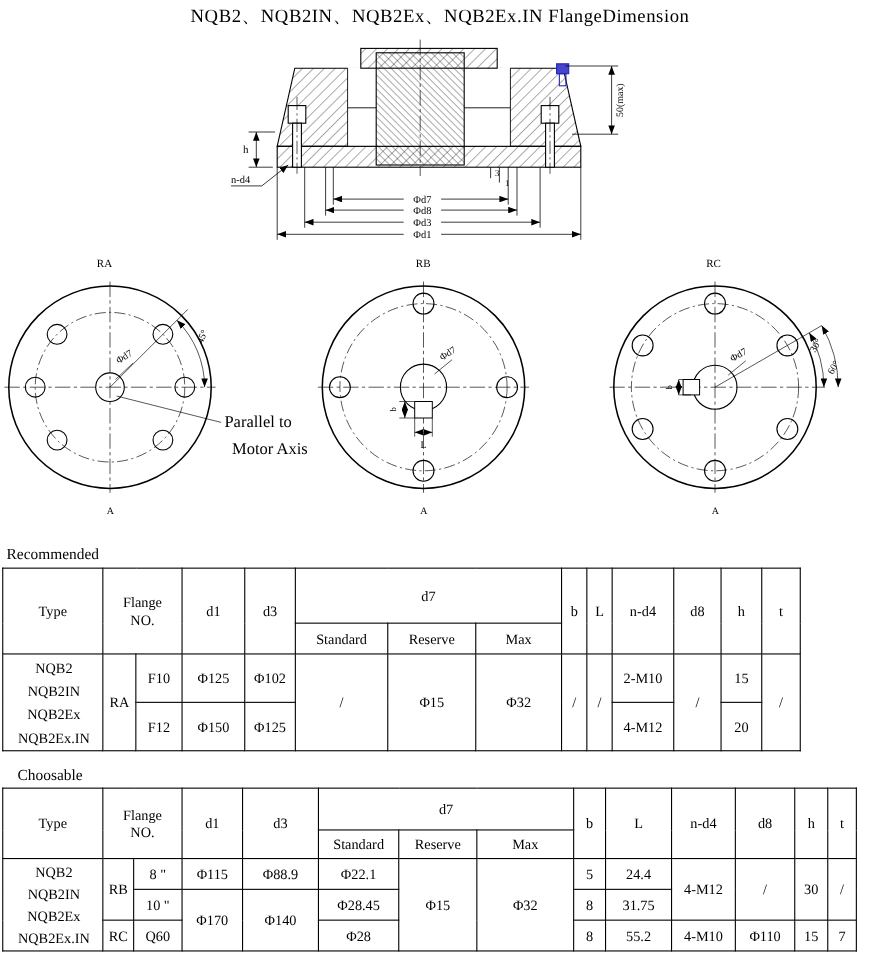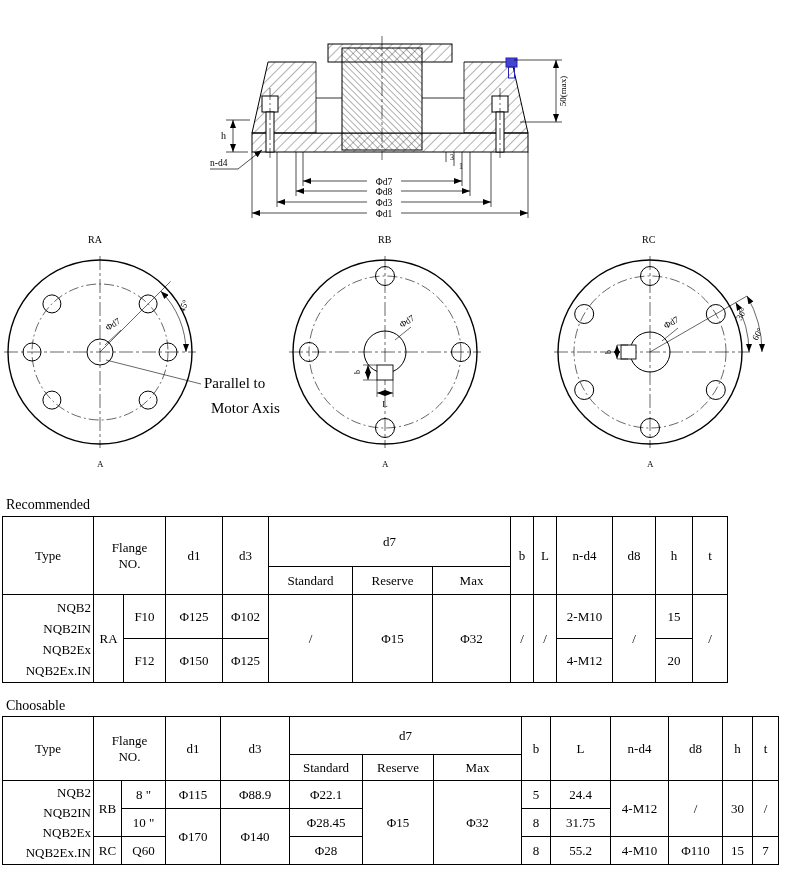--- a/index.html
+++ b/index.html
@@ -5,41 +5,42 @@
   * { margin:0; padding:0; box-sizing:border-box; }
   html,body { background:#fff; }
   body { width:800px; height:881px; font-family:"Liberation Serif",serif; color:#000; position:relative; }
   .page { position:relative; width:800px; height:881px; overflow:hidden; background:#fff; }
   .title { position:absolute; top:3px; left:0; width:100%; text-align:center;
            font-size:17px; letter-spacing:.5px; font-family:"Liberation Serif",serif; }
   svg.drawings { position:absolute; top:0; left:0; }
   svg text { stroke:none; fill:#000; font-family:"Liberation Serif",serif; }
   .tbl-heading { position:absolute; font-size:14px; }
   #rec-heading { top:497px; left:6px; }
-  #cho-heading { top:698px; left:6px; }
+  #cho-heading { top:698px; left:16px; }
   table.t { position:absolute; border-collapse:collapse; table-layout:fixed;
             font-size:13px; text-align:center; background:#fff; }
   table.t td { border:1px solid #000; padding:1px 2px; overflow:hidden; vertical-align:middle; }
   #rec-table { left:2px; top:516px; width:726px; }
   #cho-table { left:2px; top:716px; width:777px; }
   #rec-table tr.h1 td { height:50px; }
   #rec-table tr.h2 td { height:28px; }
   #rec-table tr.b  td { height:44px; }
   #cho-table tr.h1 td { height:38px; }
   #cho-table tr.h2 td { height:26px; }
   #cho-table tr.b  td { height:28px; }
-  .type-cell { text-align:right; padding-left:4px !important; }
+  .type-cell { text-align:center; padding-left:4px !important; }
   #rec-table .type-cell div { line-height:21px; }
   #cho-table .type-cell div { line-height:20px; }
 </style>
 </head>
 <body>
 
 <div class="page">
 
+  <div class="title">NQB2、NQB2IN、NQB2Ex、NQB2Ex.IN FlangeDimension</div>
 
   <svg class="drawings" width="800" height="495" viewBox="0 0 800 495">
     <defs>
       <pattern id="hatch1" patternUnits="userSpaceOnUse" width="7" height="7" patternTransform="rotate(45)">
         <line x1="0" y1="0" x2="0" y2="7" stroke="#222" stroke-width="0.7"></line>
       </pattern>
       <pattern id="hatch2" patternUnits="userSpaceOnUse" width="4.5" height="4.5" patternTransform="rotate(-45)">
         <line x1="0" y1="0" x2="0" y2="4.5" stroke="#222" stroke-width="0.7"></line>
       </pattern>
       <marker id="arr" markerWidth="8" markerHeight="6" refX="8" refY="3" orient="auto-start-reverse" markerUnits="userSpaceOnUse">

